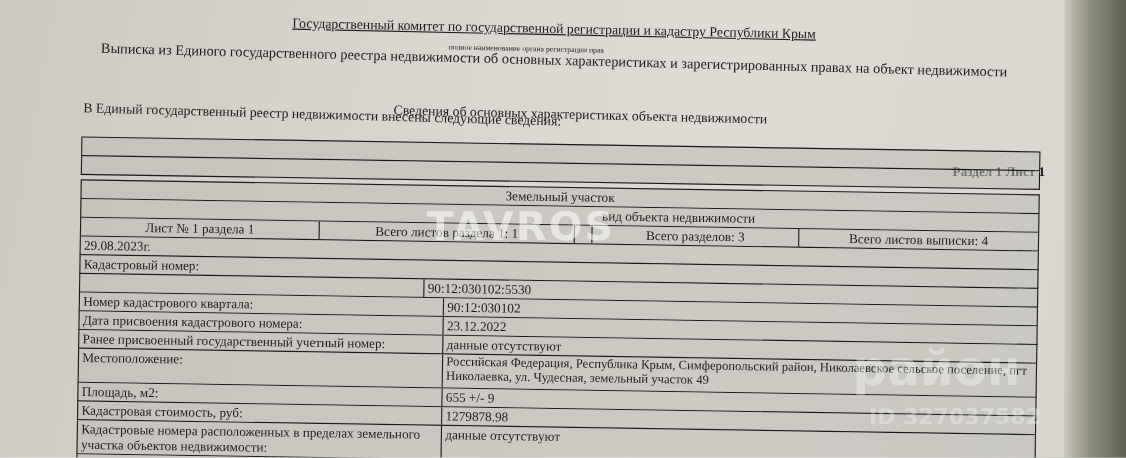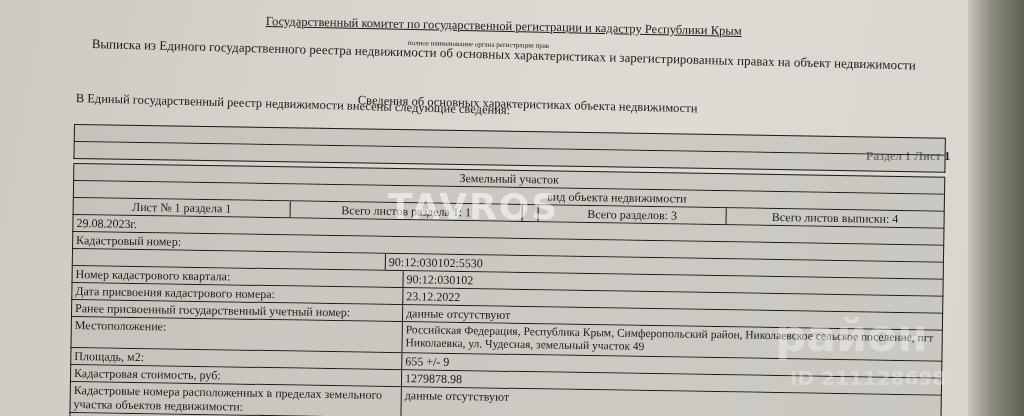--- a/index.html
+++ b/index.html
@@ -115,15 +115,15 @@
     </div>
     <div class="row">
       <div class="cell lbl">Категория земель:</div>
 
     </div>
 
   </div>
 
   <div class="wm wm-tavros">TAVROS</div>
   <div class="wm wm-cian">район</div>
-  <div class="wm wm-id">ID 211128698</div>
+  <div class="wm wm-id">ID 327037582</div>
 </div>
 <div class="edge"></div>
 
 </body></html>

